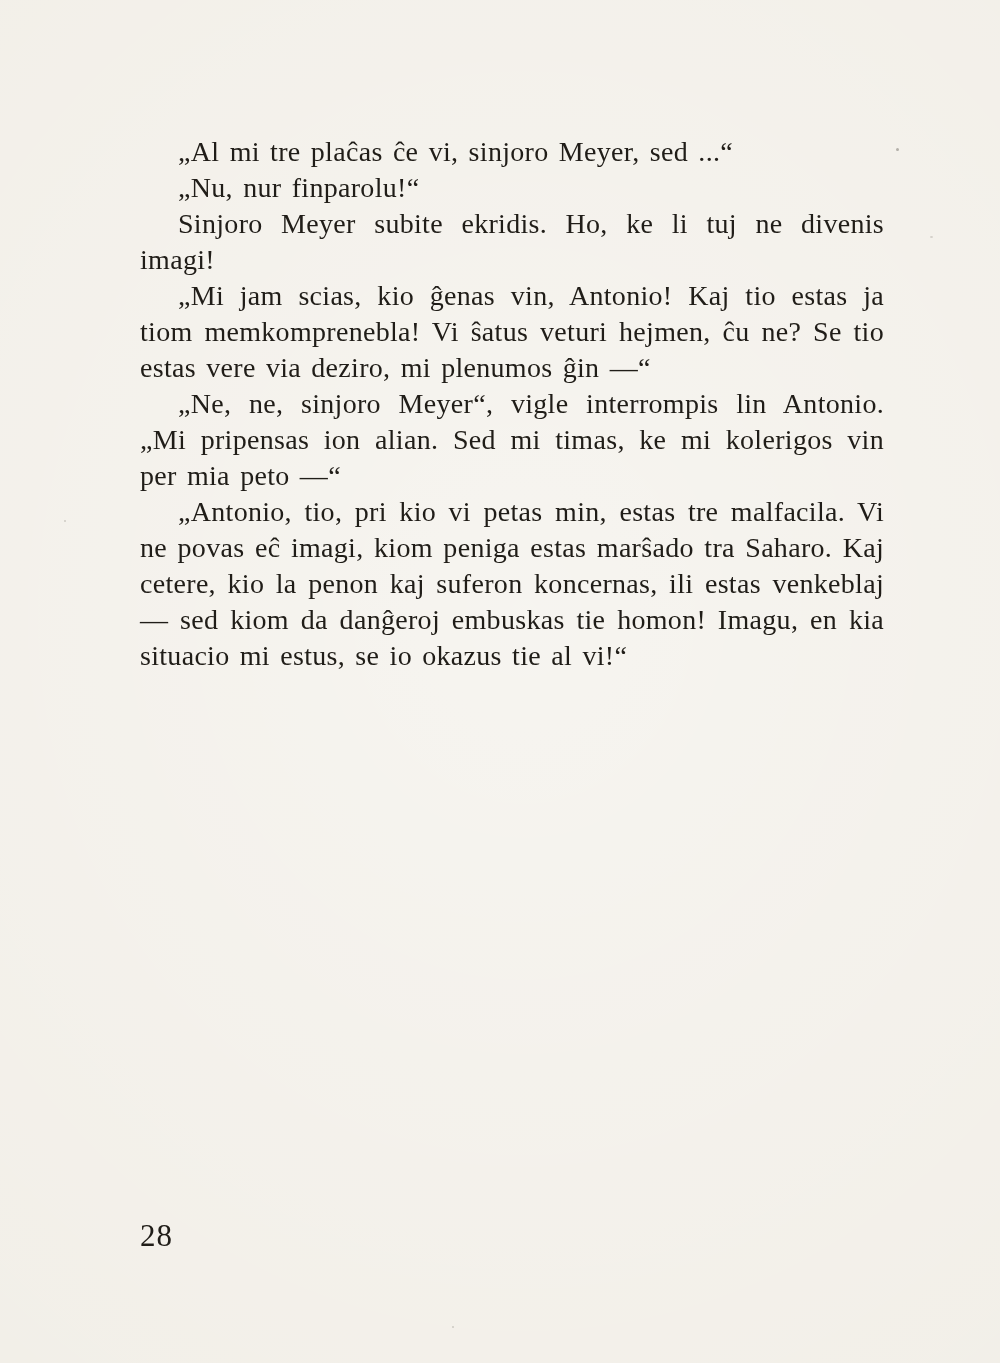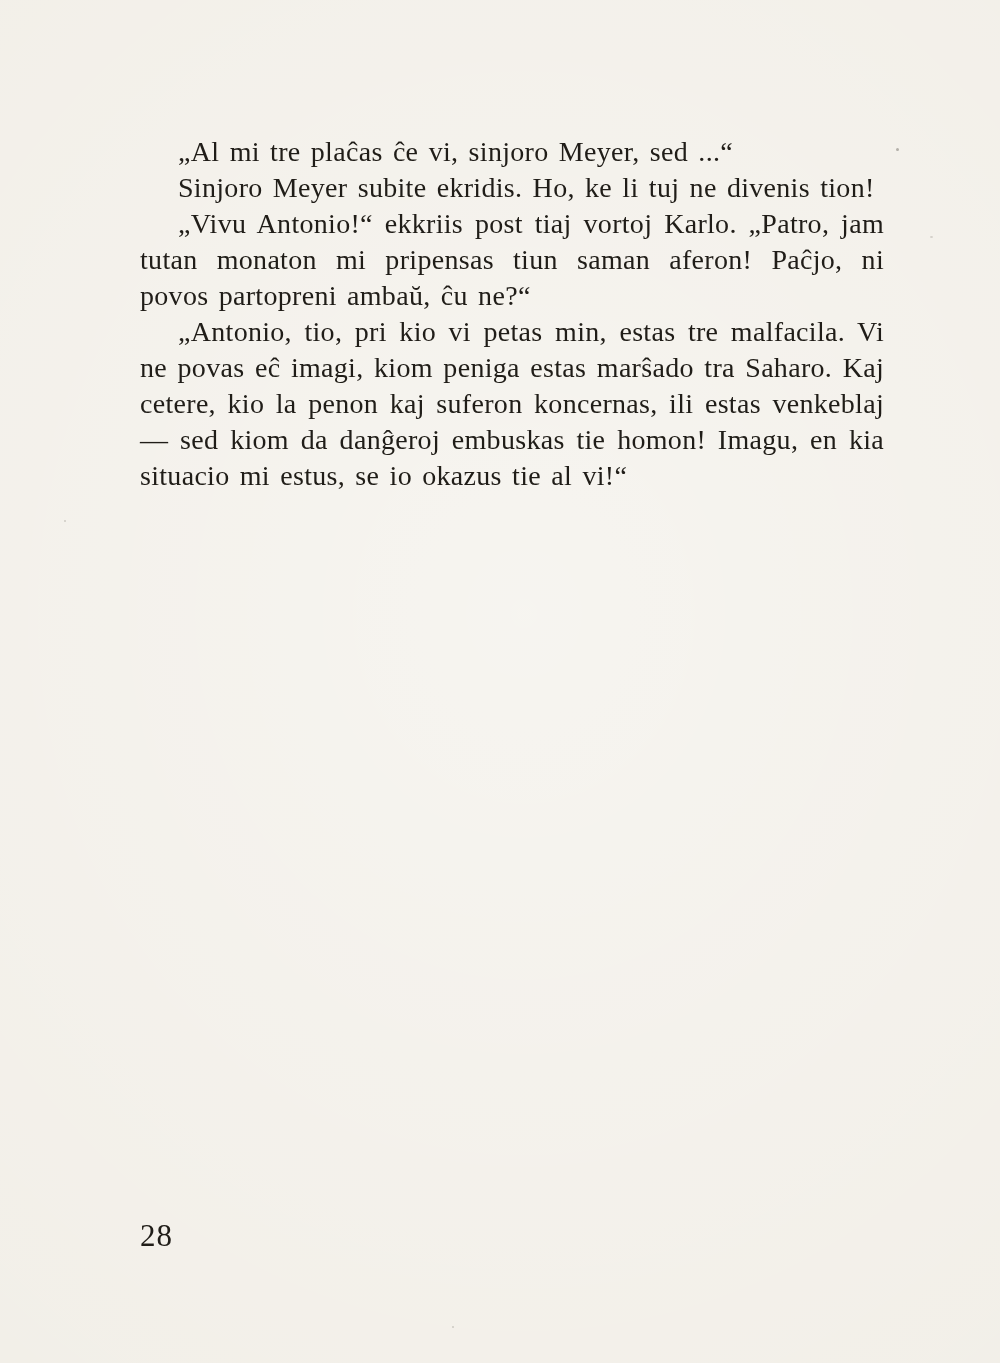--- a/index.html
+++ b/index.html
@@ -52,22 +52,24 @@
   .speck.s2 { width: 2px; height: 2px; left: 64px;  top: 520px; opacity: .6; }
   .speck.s3 { width: 3px; height: 2px; left: 930px; top: 236px; opacity: .5; }
   .speck.s4 { width: 2px; height: 2px; left: 452px; top: 1326px; opacity: .6; }
 </style>
 </head>
 <body>
 
 <div class="page">
   <div class="text-block">
       <p class="para">„Al mi tre plaĉas ĉe vi, sinjoro Meyer, sed ...“</p>
-      <p class="para">Sinjoro Meyer subite ekridis. Ho, ke li tuj ne divenis tion!</p>
-      <p class="para">„Vivu Antonio!“ ekkriis post tiaj vortoj Karlo. „Patro, jam tutan monaton mi pripensas tiun saman aferon! Paĉjo, ni povos partopreni ambaŭ, ĉu ne?“</p>
+      <p class="para">„Nu, nur finparolu!“</p>
+      <p class="para">Sinjoro Meyer subite ekridis. Ho, ke li tuj ne divenis imagi!</p>
+      <p class="para">„Mi jam scias, kio ĝenas vin, Antonio! Kaj tio estas ja tiom memkomprenebla! Vi ŝatus veturi hejmen, ĉu ne? Se tio estas vere via deziro, mi plenumos ĝin —“</p>
+      <p class="para">„Ne, ne, sinjoro Meyer“, vigle interrompis lin Antonio. „Mi pripensas ion alian. Sed mi timas, ke mi kolerigos vin per mia peto —“</p>
       <p class="para">„Antonio, tio, pri kio vi petas min, estas tre malfacila. Vi ne povas eĉ imagi, kiom peniga estas marŝado tra Saharo. Kaj cetere, kio la penon kaj suferon koncernas, ili estas venkeblaj — sed kiom da danĝeroj embuskas tie homon! Imagu, en kia situacio mi estus, se io okazus tie al vi!“</p>
     </div>
   <div class="page-number">28</div>
   <div class="speck s1"></div>
   <div class="speck s2"></div>
   <div class="speck s3"></div>
   <div class="speck s4"></div>
 </div>
 
 </body></html>

